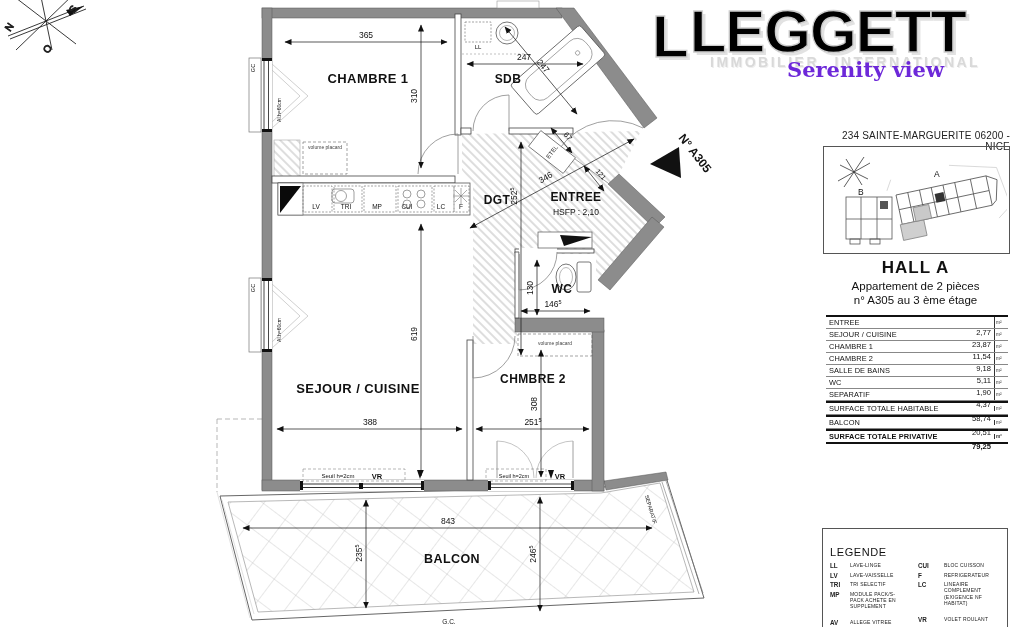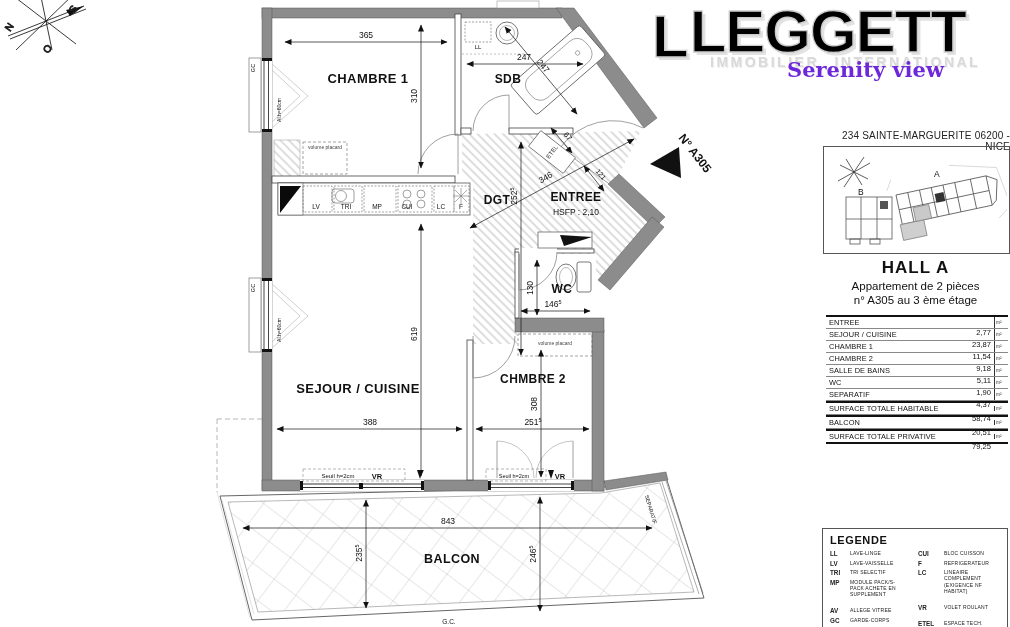--- a/index.html
+++ b/index.html
@@ -23,31 +23,31 @@
   .address{position:absolute;left:820px;top:130px;width:190px;text-align:right;
      font-size:10px;color:#222;letter-spacing:.2px;}
   .siteplan{position:absolute;left:823px;top:146px;width:185px;height:106px;border:1px solid #555;}
   .hall{position:absolute;left:818px;top:258px;width:195px;text-align:center;}
   .hall-title{font-size:17px;font-weight:bold;letter-spacing:1px;}
   .hall-line{font-size:11.5px;margin-top:2px;}
 
   .atable{position:absolute;left:826px;top:315px;width:182px;
      border-top:2px solid #111;border-bottom:2px solid #111;}
   .trow{display:flex;align-items:stretch;height:11px;border-bottom:1px solid #888;}
-  .trow:last-child{border-bottom:none;}
+  .trow:last-child{border-bottom:none;font-weight:bold;}
   .trow.thick{border-top:2px solid #111;align-items:center;}
   .tl{flex:1;padding-left:3px;font-size:7.4px;letter-spacing:.1px;align-self:center;}
   .tv{width:32px;text-align:right;font-size:7.6px;padding-right:3px;align-self:center;margin-top:20px;}
   .tu{width:12px;border-left:1px solid #333;font-size:4.8px;color:#333;padding-left:1px;
       display:flex;align-items:center;}
 
   
   .legend{position:absolute;left:822px;top:528px;width:186px;height:122px;border:1px solid #555;
       padding:5px 7px;box-sizing:border-box;background:#fff;}
-  .lg-title{font-size:11px;font-weight:bold;letter-spacing:.6px;}
+  .lg-title{font-size:11px;font-weight:normal;letter-spacing:.6px;margin-top:12px;}
   .lg-cols{display:flex;gap:6px;margin-top:4px;}
   .lg-col{width:50%;}
   .lg-item{display:flex;margin-bottom:2.6px;}
   .lg-abbr{width:20px;font-size:6.3px;font-weight:bold;flex:none;color:#222;}
   .lg-col.right .lg-abbr{width:26px;}
   .lg-text{font-size:5px;line-height:1.25;color:#222;letter-spacing:.2px;}
   .lg-gap{height:7px;}
 </style>
 </head>
 <body>

